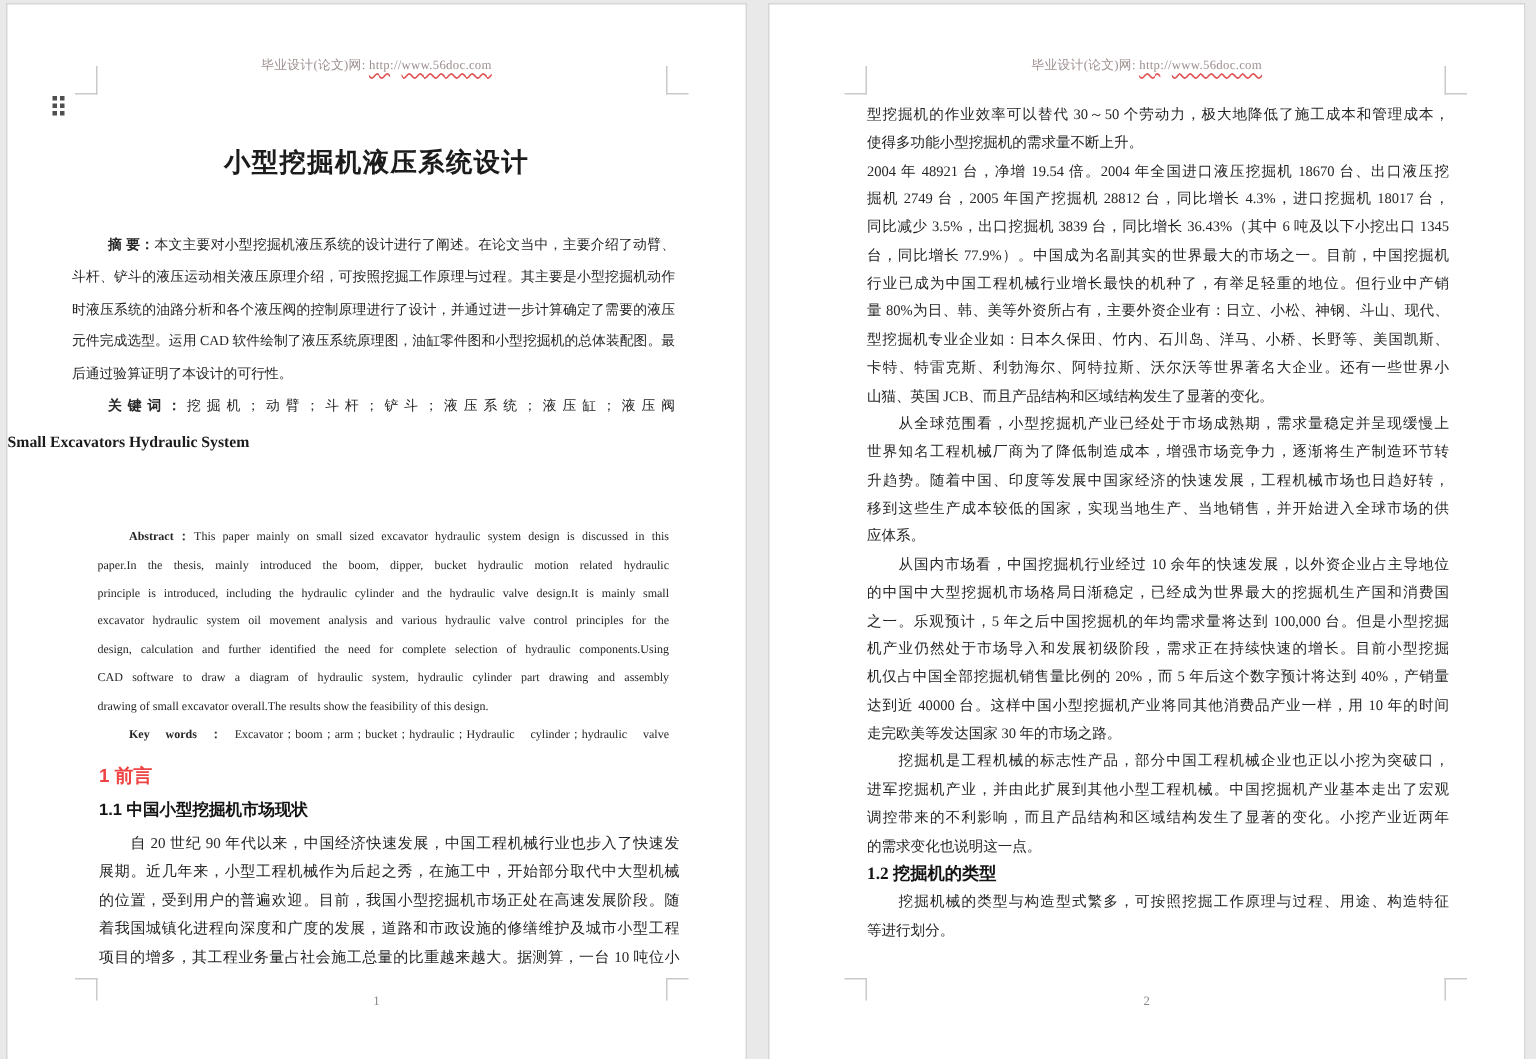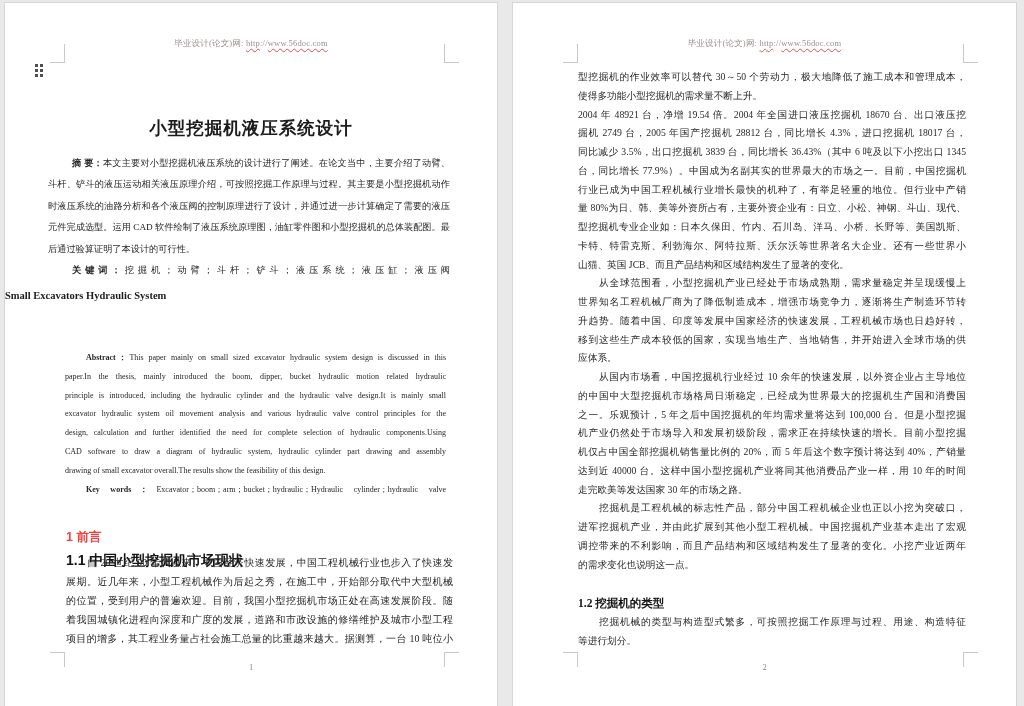--- a/index.html
+++ b/index.html
@@ -26,34 +26,34 @@
   #page-1 .cm.l{left:45px;} #page-1 .cm.r{left:439px;}
   #page-2 .cm.l{left:50px;} #page-2 .cm.r{left:450px;}
 
   .dots{position:absolute;left:30px;top:61px;display:grid;
         grid-template-columns:3px 3px;grid-gap:2px;}
   .dots i{width:3px;height:3px;background:#4f4f4f;display:block;}
 
   .pagenum{position:absolute;top:659px;left:0;right:0;text-align:center;
            font-size:8.5px;color:#85858d;}
 
-  .hei{font-family:"Liberation Sans","DejaVu Sans",sans-serif;margin-top:20px;}
+  .hei{font-family:"Liberation Sans","DejaVu Sans",sans-serif;}
 
   .doc-title{position:absolute;top:93px;left:0;right:0;text-align:center;
              font-size:17.5px;line-height:24px;font-weight:bold;color:#1c1c1c;
              letter-spacing:1px;}
   .cn-abstract{position:absolute;top:150px;left:43px;width:402px;
                font-size:9.2px;line-height:21.4px;}
   .en-title{position:absolute;top:286px;left:0;right:0;
             font-size:10.5px;line-height:14px;font-weight:bold;color:#1c1c1c;}
   .en-abstract{position:absolute;top:346px;left:60px;width:381px;
                font-size:8px;line-height:18.8px;}
   .h1{position:absolute;top:504px;left:61px;font-size:12.5px;line-height:20px;
       font-weight:bold;color:#ef4444;}
-  .h2{position:absolute;top:528px;left:61px;font-size:14px;line-height:18px;
+  .h2{position:absolute;top:528px;left:61px;font-size:11px;line-height:18px;
       font-weight:bold;color:#141414;}
   .body1{position:absolute;top:550px;left:61px;width:387px;
          font-size:10px;line-height:19.1px;}
   .body2{position:absolute;top:65px;left:65px;width:388px;
          font-size:9.7px;line-height:18.75px;}
   .h2b{font-size:11.5px;line-height:18.75px;font-weight:bold;color:#141414;
        white-space:nowrap;font-family:Liberation Serif, serif;}
 
   .ln{min-height:1em;}
   .jl{text-align:justify;text-align-last:justify;}

